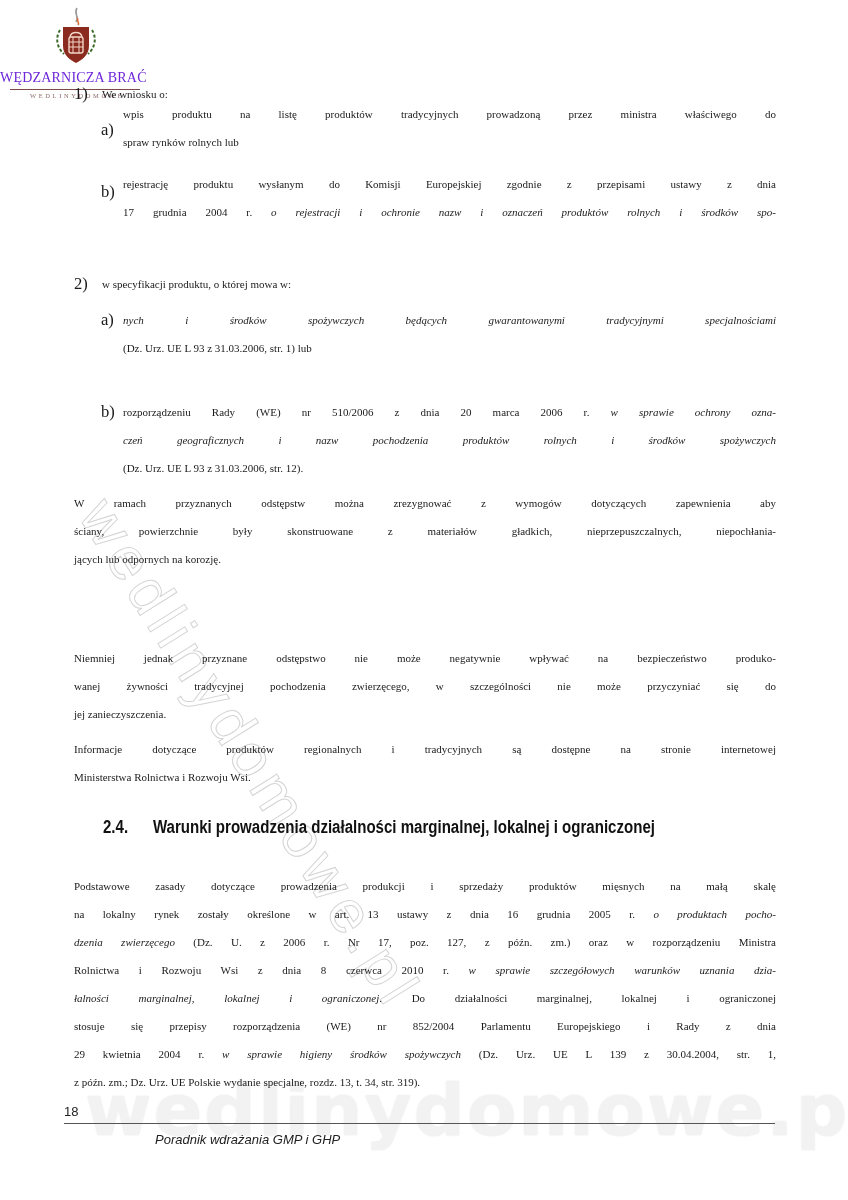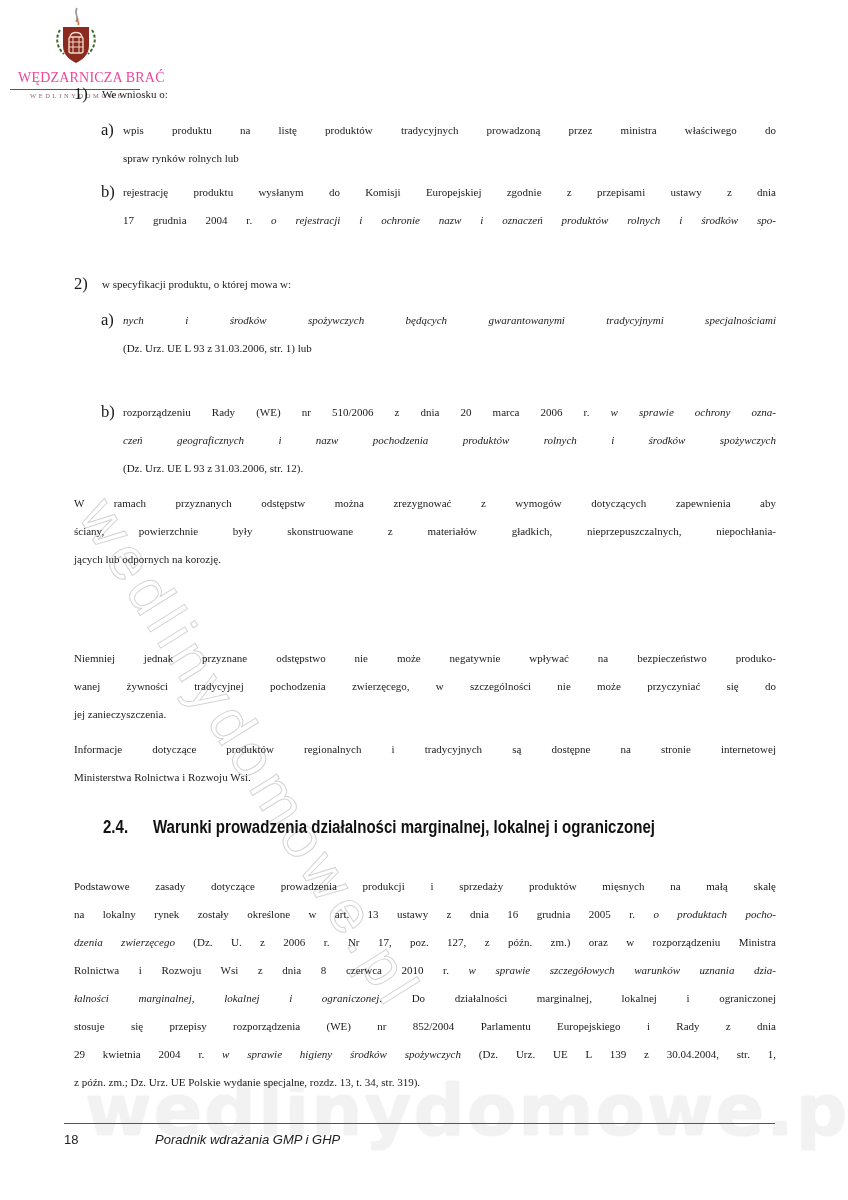--- a/index.html
+++ b/index.html
@@ -3,38 +3,38 @@
 <meta charset="utf-8">
 <style>
   html, body { margin: 0; padding: 0; background: #ffffff; }
   body { width: 848px; height: 1200px; position: relative; overflow: hidden; }
   .page { position: absolute; left: 0; top: 0; width: 848px; height: 1200px; background: #fff; }
   .serif { font-family: "Liberation Serif", "DejaVu Serif", serif; color: #1a1a1a; }
 
   
   .logo { position: absolute; left: 0; top: 0; width: 150px; height: 110px; }
   .logo-mark { position: absolute; left: 52px; top: 6px; width: 48px; height: 60px; }
-  .logo-title { position: absolute; left: 18px; top: 70px; font-family: "Liberation Serif", serif; font-size: 14px; letter-spacing: 0.2px; color: #ec4899; white-space: nowrap; }
+  .logo-title { position: absolute; left: 0; top: 70px; font-family: "Liberation Serif", serif; font-size: 14px; letter-spacing: 0.2px; color: #6d28d9; white-space: nowrap; }
   .logo-rule { position: absolute; left: 10px; top: 89px; width: 130px; height: 1px; background: #7a4a44; }
   .logo-sub { position: absolute; left: 30px; top: 92px; font-family: "Liberation Serif", serif; font-size: 6.5px; letter-spacing: 2.6px; color: #8a6a66; white-space: nowrap; }
 
   
   .block { position: absolute; font-size: 11px; line-height: 28px; text-align: justify; }
   .block i { }
   .marker { position: absolute; font-size: 16.6px; line-height: 28px; }
   .line { display: block; white-space: nowrap; text-align-last: justify; }
   .line.last { text-align-last: left; }
 
   
   .heading { position: absolute; left: 103px; top: 817px; font-family: "Liberation Sans", sans-serif; font-weight: bold; font-size: 17.5px; color: #111; white-space: nowrap; transform: scaleX(0.86); transform-origin: left center; }
   .heading .num { display: inline-block; width: 58px; }
 
   
   .footer-rule { position: absolute; left: 64px; top: 1123px; width: 711px; height: 1px; background: #555; }
-  .footer-page { position: absolute; left: 64px; top: 1132px; font-family: "Liberation Sans", sans-serif; font-size: 13px; color: #222; }
+  .footer-page { position: absolute; left: 64px; top: 1104px; font-family: "Liberation Sans", sans-serif; font-size: 13px; color: #222; }
   .footer-title { position: absolute; left: 155px; top: 1132px; font-family: "Liberation Sans", sans-serif; font-style: italic; font-size: 13px; color: #222; }
 
   
   .wm-diag { position: absolute; left: 95px; top: 470px; font-family: "Liberation Sans", sans-serif; font-size: 60px; color: transparent; -webkit-text-stroke: 1px #d4d4d4; transform: rotate(58deg); transform-origin: left center; white-space: nowrap; letter-spacing: 6px; pointer-events: none; }
   .wm-bottom { position: absolute; left: 85px; top: 1068px; font-family: "DejaVu Sans", sans-serif; font-weight: bold; font-size: 72px; color: #f2f2f2; letter-spacing: 2px; white-space: nowrap; pointer-events: none; text-shadow: 0 0 2px #e6e6e6; }
 </style>
 </head>
 <body>
 
 <div class="page">
@@ -58,27 +58,27 @@
     </svg>
     <div class="logo-title">WĘDZARNICZA BRAĆ</div>
     <div class="logo-rule"></div>
     <div class="logo-sub">WEDLINYDOMOWE</div>
   </div>
 
   <div class="marker serif" style="left:74px; top:80px;">1)</div>
   <div class="block serif" style="left:102px; top:80px; width:400px;">We wniosku o:</div>
 
   <div class="marker serif" style="left:101px; top:116px;">a)</div>
-  <div class="block serif" style="left:123px; top:116px; width:653px;">
+  <div class="block serif" style="left:123px; top:100px; width:653px;">
     <span class="line">wpis produktu na listę produktów tradycyjnych prowadzoną przez ministra właściwego do</span>
     <span class="line last">spraw rynków rolnych lub</span>
   </div>
 
   <div class="marker serif" style="left:101px; top:178px;">b)</div>
-  <div class="block serif" style="left:123px; top:178px; width:653px;">
+  <div class="block serif" style="left:123px; top:170px; width:653px;">
     <span class="line">rejestrację produktu wysłanym do Komisji Europejskiej zgodnie z przepisami ustawy z dnia</span>
     <span class="line"><span>17 grudnia 2004 r. </span><i>o rejestracji i ochronie nazw i oznaczeń produktów rolnych i środków spo-</i></span>
   </div>
 
   <div class="marker serif" style="left:74px; top:270px;">2)</div>
   <div class="block serif" style="left:102px; top:270px; width:500px;">w specyfikacji produktu, o której mowa w:</div>
 
   <div class="marker serif" style="left:101px; top:306px;">a)</div>
   <div class="block serif" style="left:123px; top:306px; width:653px;">
     <span class="line"><i>nych i środków spożywczych będących gwarantowanymi tradycyjnymi specjalnościami</i></span>

